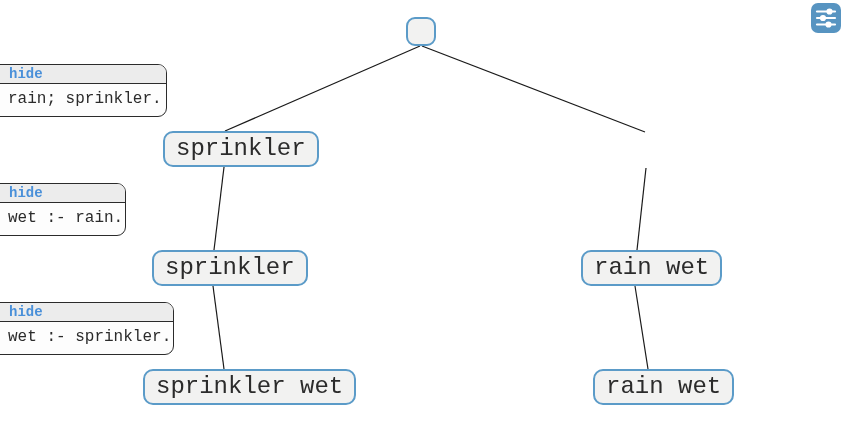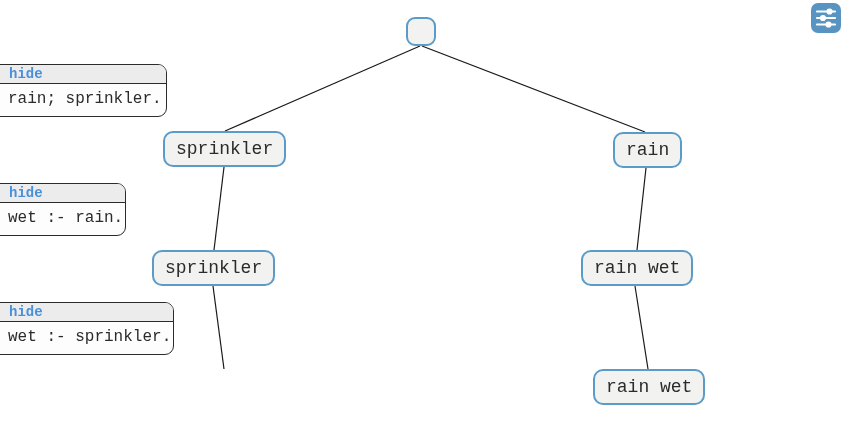--- a/index.html
+++ b/index.html
@@ -16,21 +16,21 @@
   #edges { position: absolute; left: 0; top: 0; width: 842px; height: 432px; }
 
   
   .node {
     position: absolute;
     box-sizing: border-box;
     background: #f2f2f1;
     border: 2px solid #5b9bc8;
     border-radius: 10px;
     font-family: "Liberation Mono", monospace;
-    font-size: 18px;
+    font-size: 24px;
     line-height: 22px;
     color: #2b2b2b;
     padding: 5px 11px;
     white-space: nowrap;
     text-align: center;
     cursor: pointer;
   }
   .node.root {
     width: 30px; height: 29px;
     padding: 0;
@@ -89,26 +89,26 @@
     <line x1="224" y1="167" x2="214" y2="250" stroke="#1a1a1a" stroke-width="1.2"></line>
     <line x1="213" y1="286" x2="224" y2="369" stroke="#1a1a1a" stroke-width="1.2"></line>
     <line x1="646" y1="168" x2="637" y2="250" stroke="#1a1a1a" stroke-width="1.2"></line>
     <line x1="635" y1="286" x2="648" y2="369" stroke="#1a1a1a" stroke-width="1.2"></line>
   </svg>
 
   <div class="node root" style="left:406px; top:17px;"></div>
 
   <div class="node" style="left:163px; top:131px;">sprinkler</div>
 
-  <div class="node" style="left:613px; top:132px;">rain</div>
 
   <div class="node" style="left:152px; top:250px;">sprinkler</div>
 
   <div class="node" style="left:581px; top:250px;">rain wet</div>
 
+  <div class="node" style="left:143px; top:369px;">sprinkler wet</div>
 
   <div class="node" style="left:593px; top:369px;">rain wet</div>
 
   <div class="clause" style="top:64px; width:177px;">
     <div class="clause-header">
       <span class="hide-link">hide</span>
     </div>
     <div class="clause-body">rain; sprinkler.</div>
   </div>
 

